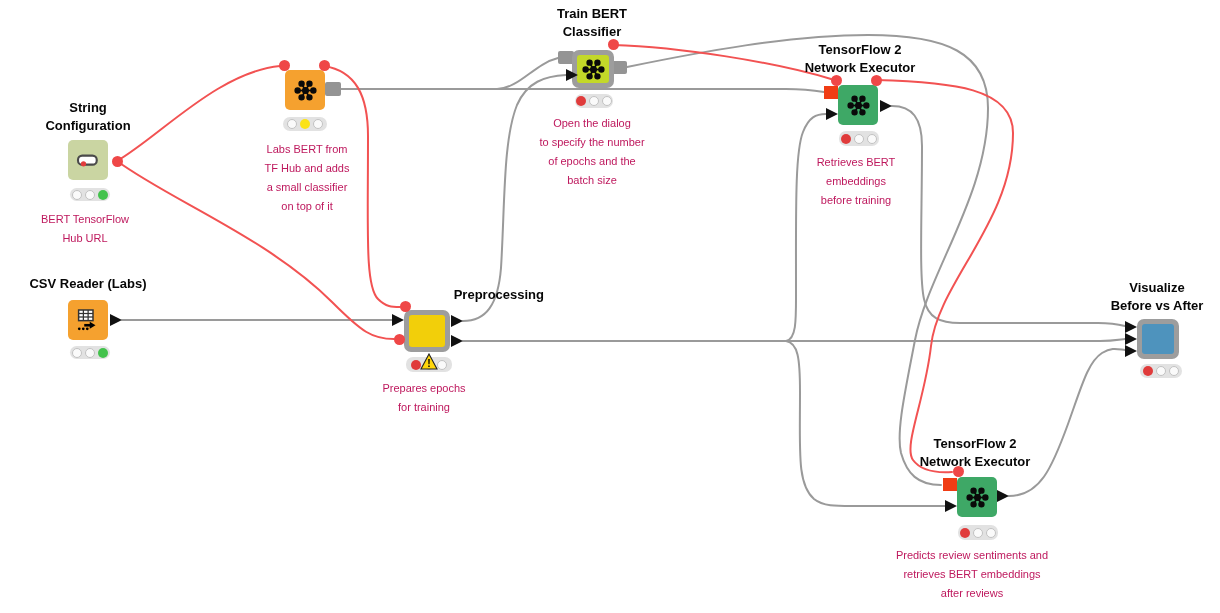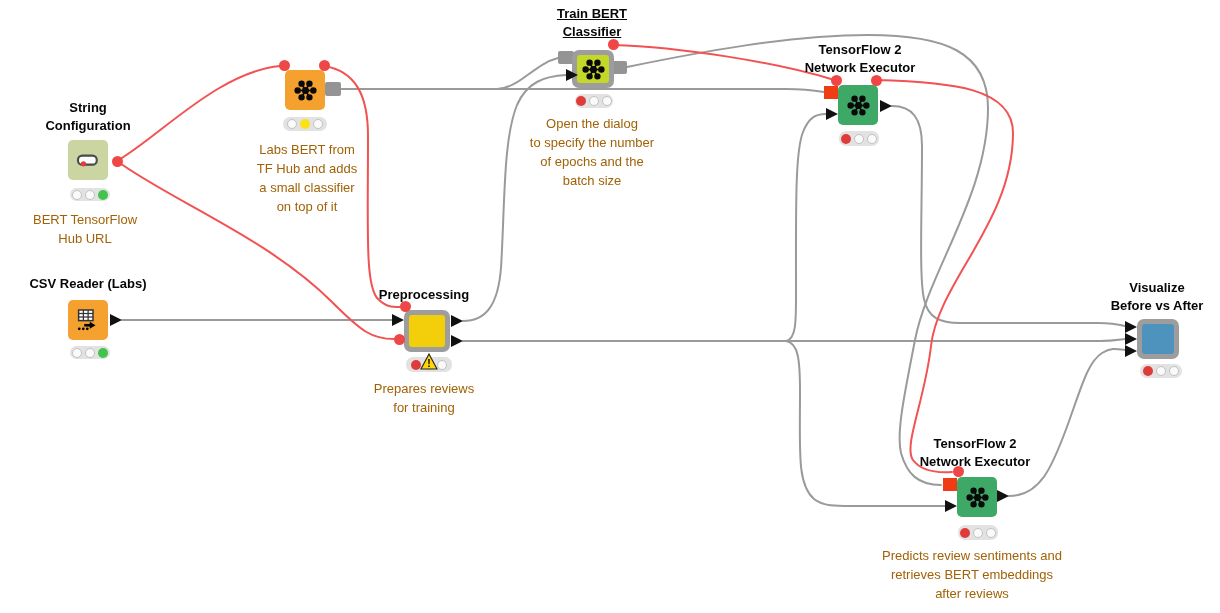--- a/index.html
+++ b/index.html
@@ -7,21 +7,21 @@
     position:relative;width:1220px;height:613px;background:#ffffff;
     overflow:hidden;font-family:"Liberation Sans",sans-serif;
   }
   #wires{position:absolute;left:0;top:0;z-index:1;}
   .nlabel{
     position:absolute;z-index:3;text-align:center;white-space:pre-line;
     font-size:13px;font-weight:bold;color:#060606;line-height:18px;
   }
   .ncomment{
     position:absolute;z-index:3;text-align:center;white-space:pre-line;
-    font-size:13px;color:#a16207;line-height:19px;
+    font-size:11px;color:#be185d;line-height:19px;
   }
   .nbody{position:absolute;z-index:4;border-radius:5px;display:flex;align-items:center;justify-content:center;}
   .nframe{position:absolute;z-index:4;border-radius:7px;}
   .ninner{position:absolute;left:5px;top:5px;right:5px;bottom:5px;border-radius:3px;}
   .ptab{position:absolute;z-index:2;border-radius:2px;}
   .pdot{position:absolute;z-index:5;width:11px;height:11px;border-radius:50%;}
   .psq{position:absolute;z-index:5;}
   .ptri{position:absolute;z-index:5;width:0;height:0;border-top:6.5px solid transparent;border-bottom:6.5px solid transparent;}
   .tlight{position:absolute;z-index:4;border-radius:7px;}
   .tcirc{position:absolute;width:10px;height:10px;border-radius:50%;box-sizing:border-box;}
@@ -109,41 +109,41 @@
         </g>
       </svg>
     </div>
     <div class="pdot" style="left: 278.5px; top: 59.5px; background: rgb(239, 71, 71);"></div>
     <div class="pdot" style="left: 318.5px; top: 59.5px; background: rgb(239, 71, 71);"></div>
     <div class="tlight" style="left: 283px; top: 117px; width: 44px; height: 14px; background: rgb(226, 226, 226);">
       <span class="tcirc" style="left: 4px; top: 2px; background: rgb(250, 250, 250); border: 1px solid rgb(194, 194, 194);"></span>
       <span class="tcirc" style="left: 17px; top: 2px; background: rgb(251, 226, 22);"></span>
       <span class="tcirc" style="left: 30px; top: 2px; background: rgb(250, 250, 250); border: 1px solid rgb(194, 194, 194);"></span>
     </div>
-    <div class="nlabel" style="left: 304px; top: 286px; width: 240px;">Preprocessing</div>
-    <div class="ncomment" style="left: 294px; top: 379px; width: 260px;">Prepares reviews
+    <div class="nlabel" style="left: 304px; top: 286px; width: 240px; text-align: right;">Preprocessing</div>
+    <div class="ncomment" style="left: 294px; top: 379px; width: 260px;">Prepares epochs
 for training</div>
     <div class="nframe" style="left: 404px; top: 310px; width: 46px; height: 42px; background: rgb(157, 157, 157);">
       <div class="ninner" style="background: rgb(242, 207, 10);"></div>
     </div>
     <div class="ptri" style="left: 392px; top: 313.5px; border-left: 12px solid rgb(17, 17, 17);"></div>
     <div class="pdot" style="left: 399.5px; top: 300.5px; background: rgb(239, 71, 71);"></div>
     <div class="pdot" style="left: 393.5px; top: 333.5px; background: rgb(239, 71, 71);"></div>
     <div class="ptri" style="left: 451px; top: 314.5px; border-left: 12px solid rgb(17, 17, 17);"></div>
     <div class="ptri" style="left: 451px; top: 334.5px; border-left: 12px solid rgb(17, 17, 17);"></div>
     <div class="tlight" style="left: 406px; top: 357px; width: 46px; height: 15px; background: rgb(226, 226, 226);">
       <span class="tcirc" style="left: 5px; top: 2.5px; background: rgb(224, 59, 59);"></span>
       <span class="tcirc" style="left: 18px; top: 2.5px; background: rgb(250, 250, 250); border: 1px solid rgb(194, 194, 194);"></span>
       <span class="warnwrap" style="left: 14px; top: -4px;"><svg width="18" height="17" viewBox="0 0 18 17">
           <path d="M9 1 L17 16 H1 Z" fill="#ffd60a" stroke="#222" stroke-width="1.1"></path>
           <text x="9" y="13.5" text-anchor="middle" font-size="10.5" font-weight="bold" fill="#000">!</text>
         </svg></span>
       <span class="tcirc" style="left: 31px; top: 2.5px; background: rgb(250, 250, 250); border: 1px solid rgb(194, 194, 194);"></span>
     </div>
-    <div class="nlabel" style="left: 472px; top: 5px; width: 240px; text-decoration: underline;">Train BERT
+    <div class="nlabel" style="left: 472px; top: 5px; width: 240px;">Train BERT
 Classifier</div>
     <div class="ncomment" style="left: 462px; top: 114px; width: 260px;">Open the dialog
 to specify the number
 of epochs and the
 batch size</div>
     <div class="ptab" style="left: 558px; top: 51px; width: 16px; height: 13px; background: rgb(148, 148, 148);"></div>
     <div class="ptab" style="left: 612px; top: 61px; width: 15px; height: 13px; background: rgb(148, 148, 148);"></div>
     <div class="nframe" style="left: 572px; top: 50px; width: 42px; height: 38px; background: rgb(157, 157, 157);">
       <div class="ninner" style="background: rgb(195, 216, 41); display: flex; align-items: center; justify-content: center;">
         <svg viewBox="0 0 24 24" width="27" height="27">
@@ -167,20 +167,23 @@
     </div>
     <div class="ptri" style="left: 566px; top: 68.5px; border-left: 12px solid rgb(17, 17, 17);"></div>
     <div class="pdot" style="left: 607.5px; top: 38.5px; background: rgb(239, 71, 71);"></div>
     <div class="tlight" style="left: 575px; top: 94px; width: 38px; height: 14px; background: rgb(226, 226, 226);">
       <span class="tcirc" style="left: 1px; top: 2px; background: rgb(224, 59, 59);"></span>
       <span class="tcirc" style="left: 14px; top: 2px; background: rgb(250, 250, 250); border: 1px solid rgb(194, 194, 194);"></span>
       <span class="tcirc" style="left: 27px; top: 2px; background: rgb(250, 250, 250); border: 1px solid rgb(194, 194, 194);"></span>
     </div>
     <div class="nlabel" style="left: 740px; top: 41px; width: 240px;">TensorFlow 2
 Network Executor</div>
+    <div class="ncomment" style="left: 726px; top: 153px; width: 260px;">Retrieves BERT
+embeddings
+before training</div>
     <div class="nbody" style="left: 838px; top: 85px; width: 40px; height: 40px; background: rgb(62, 168, 102);">
       <svg viewBox="0 0 24 24" width="27" height="27">
         <g stroke="#0a0a0a" stroke-width="1.5" fill="#0a0a0a">
           <line x1="12" y1="12" x2="19" y2="12"></line>
           <line x1="12" y1="12" x2="15.5" y2="5.9"></line>
           <line x1="12" y1="12" x2="8.5" y2="5.9"></line>
           <line x1="12" y1="12" x2="5" y2="12"></line>
           <line x1="12" y1="12" x2="8.5" y2="18.1"></line>
           <line x1="12" y1="12" x2="15.5" y2="18.1"></line>
           <circle cx="12" cy="12" r="2.4"></circle>

